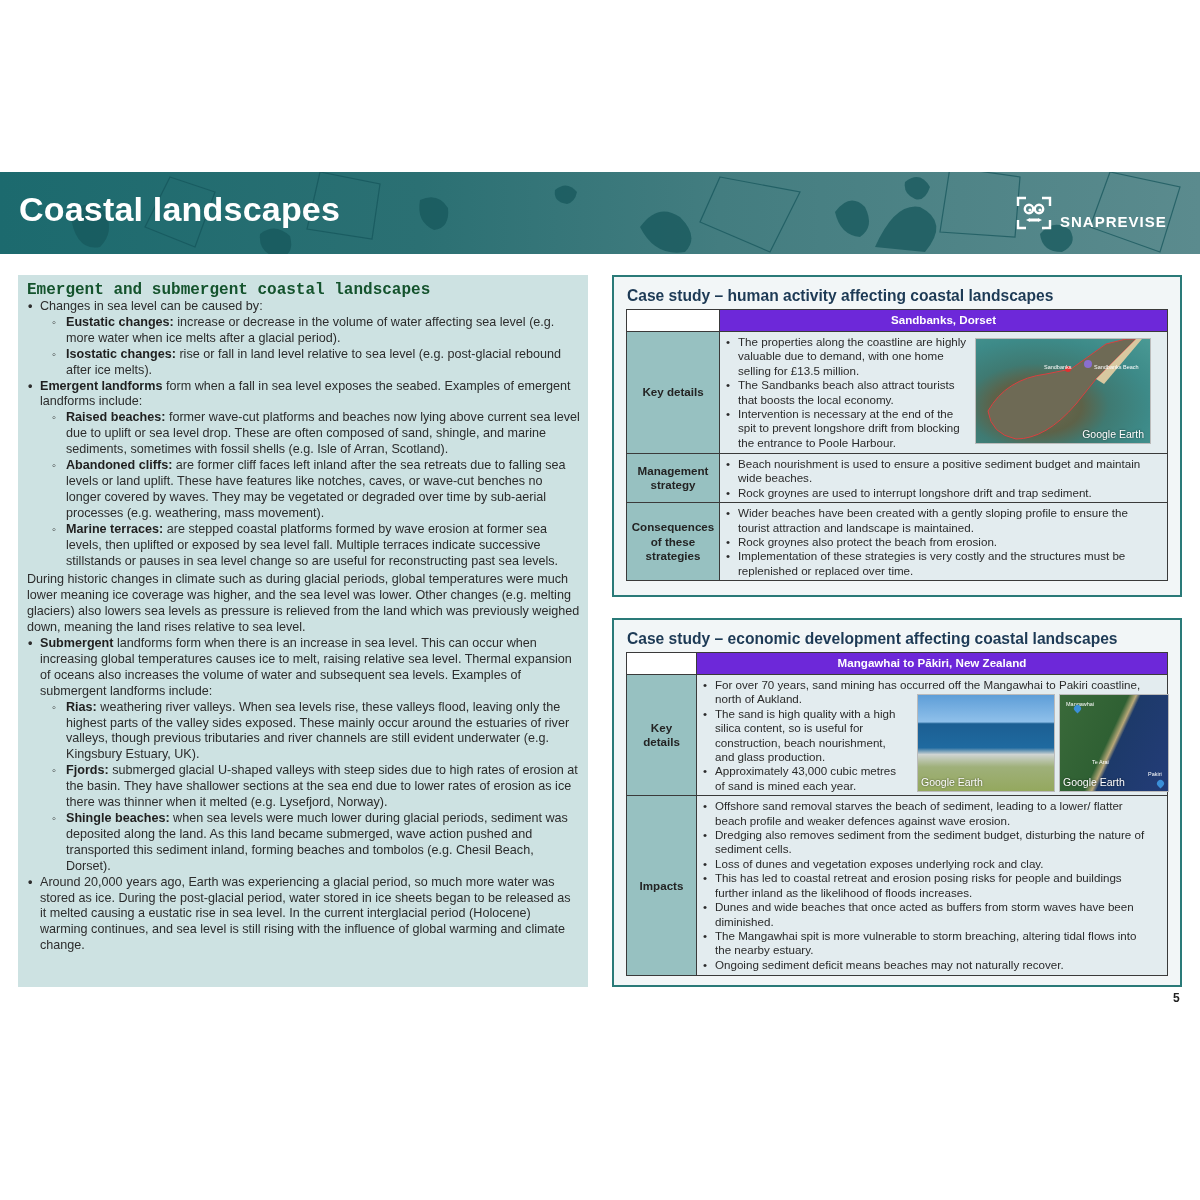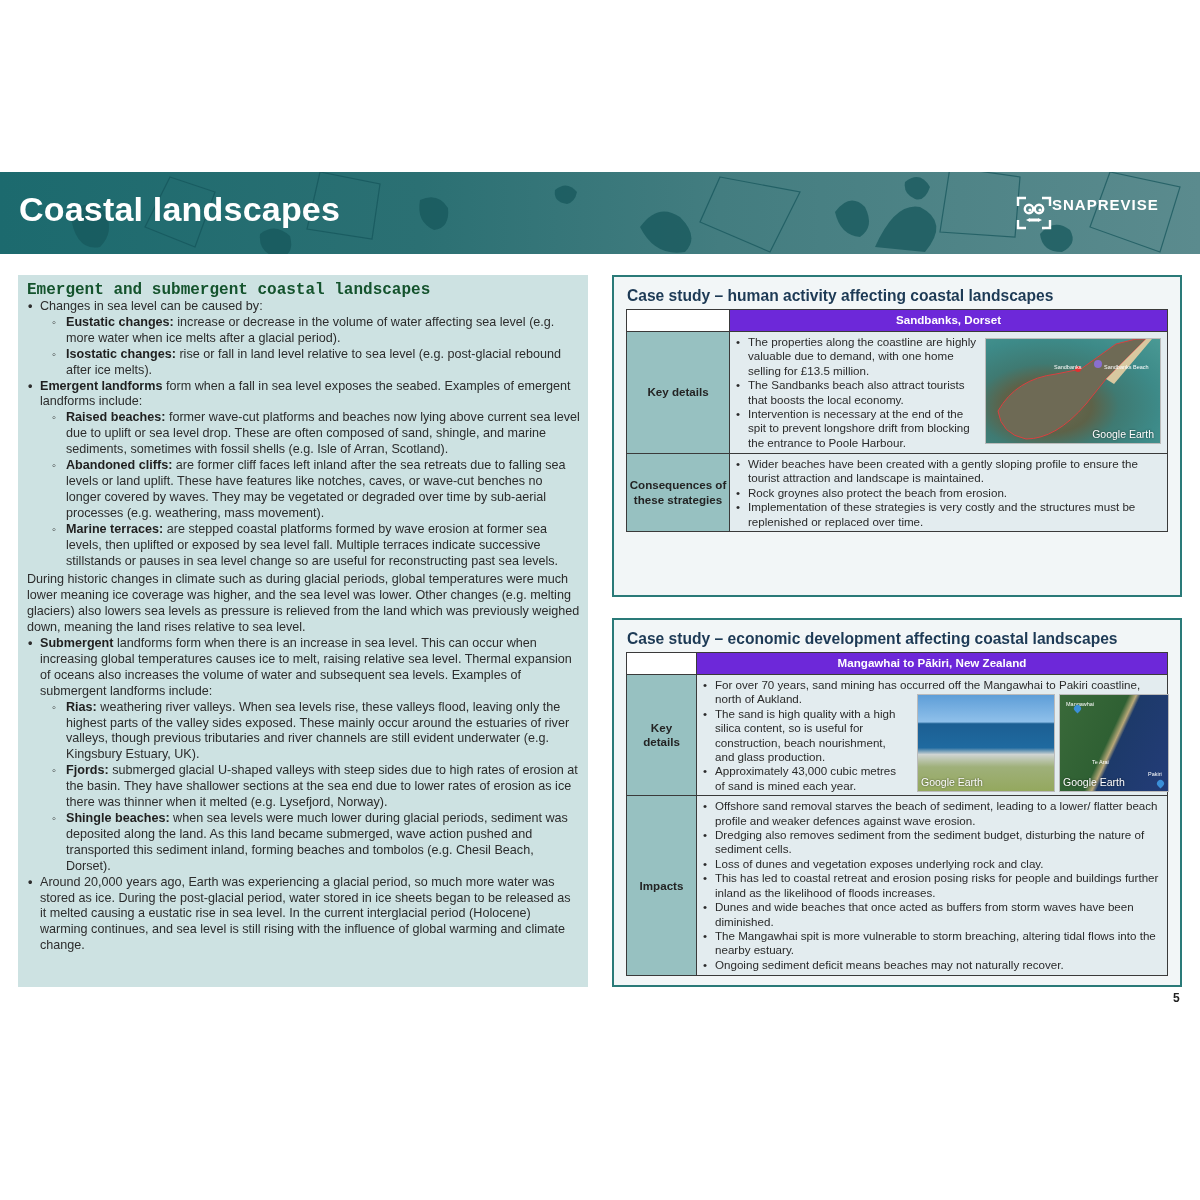--- a/index.html
+++ b/index.html
@@ -9,21 +9,21 @@
   .banner {
     position: absolute; left: 0; top: 172px; width: 1200px; height: 82px;
     background: linear-gradient(90deg, #1c6a6e 0%, #2b7073 35%, #437d80 60%, #5b8b8e 100%);
     overflow: hidden;
   }
   .banner svg.pattern { position: absolute; left: 0; top: 0; }
   .banner-title {
     position: absolute; left: 19px; top: 18px; font-size: 34px; font-weight: bold;
     color: #ffffff; letter-spacing: 0.2px;
   }
-  .brand { position: absolute; left: 1016px; top: 196px; display: flex; align-items: flex-start; }
+  .brand { position: absolute; left: 1016px; top: 196px; display: flex; align-items: flex-end; gap: 8px; }
   .brand-logo { width: 36px; height: 34px; }
   .brand-name { color: #fff; font-weight: bold; font-size: 15px; letter-spacing: 1px; }
 
   .left-panel {
     position: absolute; left: 18px; top: 275px; width: 570px; height: 712px;
     background: #cde2e2; padding: 6px 8px 0 9px;
     font-size: 12.6px; line-height: 15.9px; color: #2c2c2c;
   }
   .left-panel h2 { font-size: 16px; color: #14532d; font-weight: bold; line-height: 18px; margin-bottom: 0; font-family: Liberation Mono, monospace; }
   .lp ul { list-style: none; }
@@ -37,21 +37,21 @@
   .case {
     position: absolute; left: 612px; width: 570px;
     border: 2px solid #2a7a78; background: #f2f6f7; padding: 0 12px;
   }
   .case h3 { font-size: 15.6px; color: #1d3a55; font-weight: bold; margin: 10px 0 4px 1px; }
   table.cs { width: 100%; border-collapse: collapse; font-size: 11.6px; line-height: 14.4px; }
   table.cs td, table.cs th { border: 1.3px solid #3a3a3a; }
   table.cs th.loc { background: #6d28d9; color: #fff; font-weight: bold; height: 22px; font-size: 11.6px; }
   table.cs th.blank { background: #ffffff; }
   table.cs td.lbl { background: #97c1c1; font-weight: bold; text-align: center; color: #232323; font-size: 11.6px; }
-  table.cs td.body { background: #e3ecef; padding: 3px 6px 2px 5px; vertical-align: top; }
+  table.cs td.body { background: #e3ecef; padding: 3px 16px 2px 5px; vertical-align: top; }
   .cs ul { list-style: none; }
   .cs li { position: relative; padding-left: 13px; }
   .cs li::before { content: "•"; position: absolute; left: 1px; top: 0; }
 
   .img { position: relative; border: 1px solid #bbb; overflow: hidden; }
   .img .credit { position: absolute; right: 6px; bottom: 2px; color: #fff; font-size: 10.5px; text-shadow: 0 0 2px rgba(0,0,0,0.6); }
   .img .credit.left { left: 3px; right: auto; }
   .pin-lbl { position: absolute; color: #fff; font-size: 5.5px; }
 
   .page-num { position: absolute; left: 1173px; top: 991px; font-size: 12px; font-weight: bold; color: #222; }
@@ -154,20 +154,29 @@
               <circle cx="92" cy="30" r="3" fill="#e23030"></circle>
               <circle cx="112" cy="25" r="4" fill="#8a6fcf"></circle>
             </svg>
             <span class="pin-lbl" style="left:68px; top:21px;">Sandbanks</span>
             <span class="pin-lbl" style="left:118px; top:21px;">Sandbanks Beach</span>
             <span class="credit">Google Earth</span>
           </div>
         </div>
       </td>
     </tr>
+    <tr style="height:48px;">
+      <td class="lbl">Management strategy</td>
+      <td class="body">
+        <ul>
+          <li>Beach nourishment is used to ensure a positive sediment budget and maintain wide beaches.</li>
+          <li>Rock groynes are used to interrupt longshore drift and trap sediment.</li>
+        </ul>
+      </td>
+    </tr>
     <tr style="height:78px;">
       <td class="lbl">Consequences of these strategies</td>
       <td class="body">
         <ul>
           <li>Wider beaches have been created with a gently sloping profile to ensure the tourist attraction and landscape is maintained.</li>
           <li>Rock groynes also protect the beach from erosion.</li>
           <li>Implementation of these strategies is very costly and the structures must be replenished or replaced over time.</li>
         </ul>
       </td>
     </tr>

